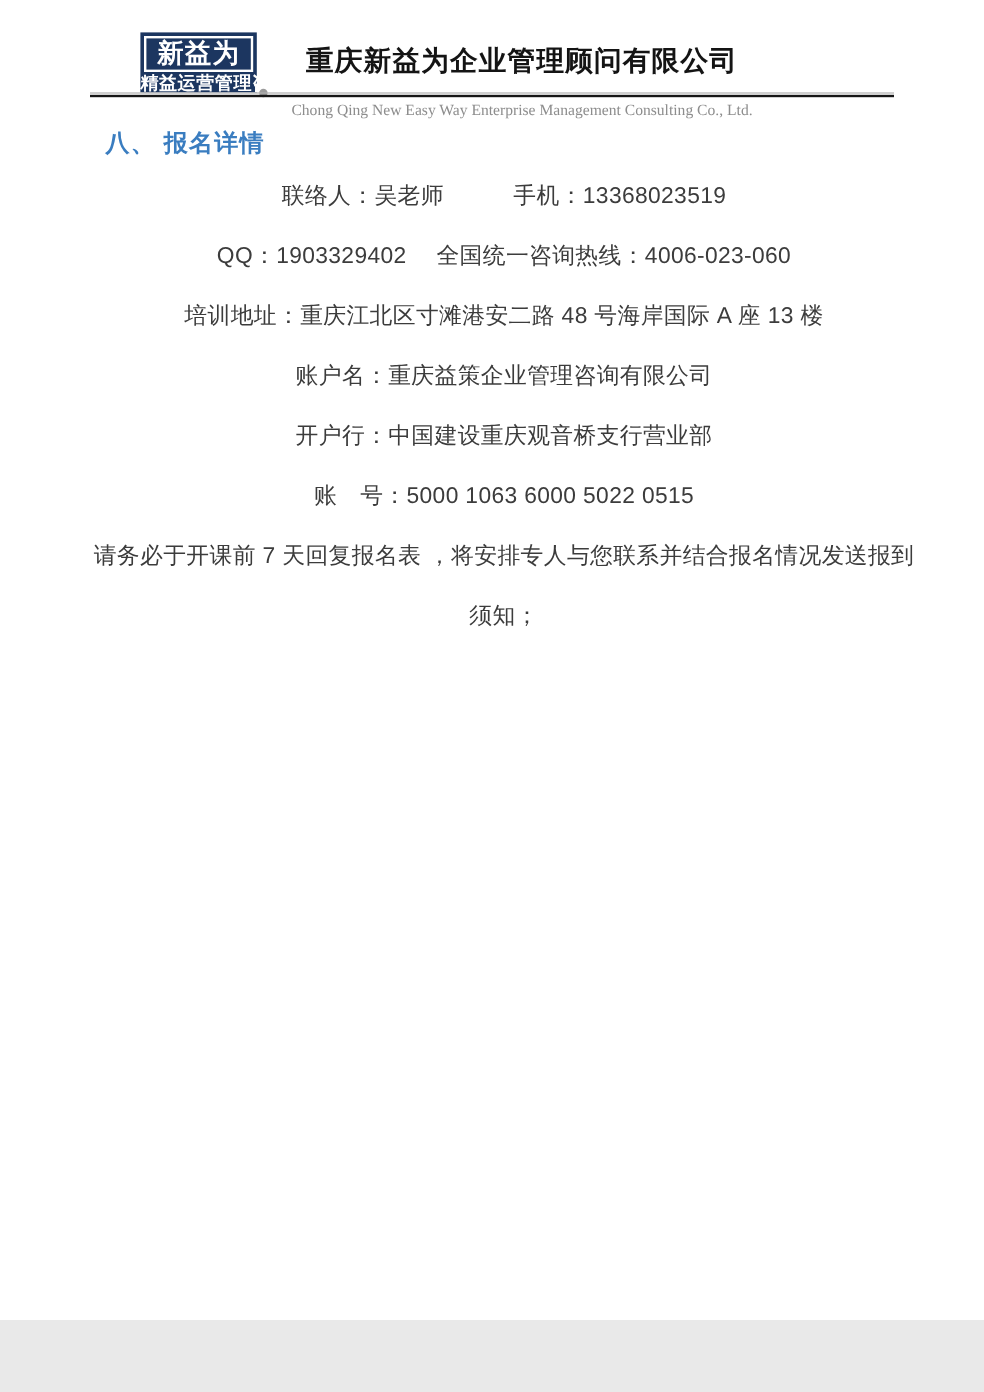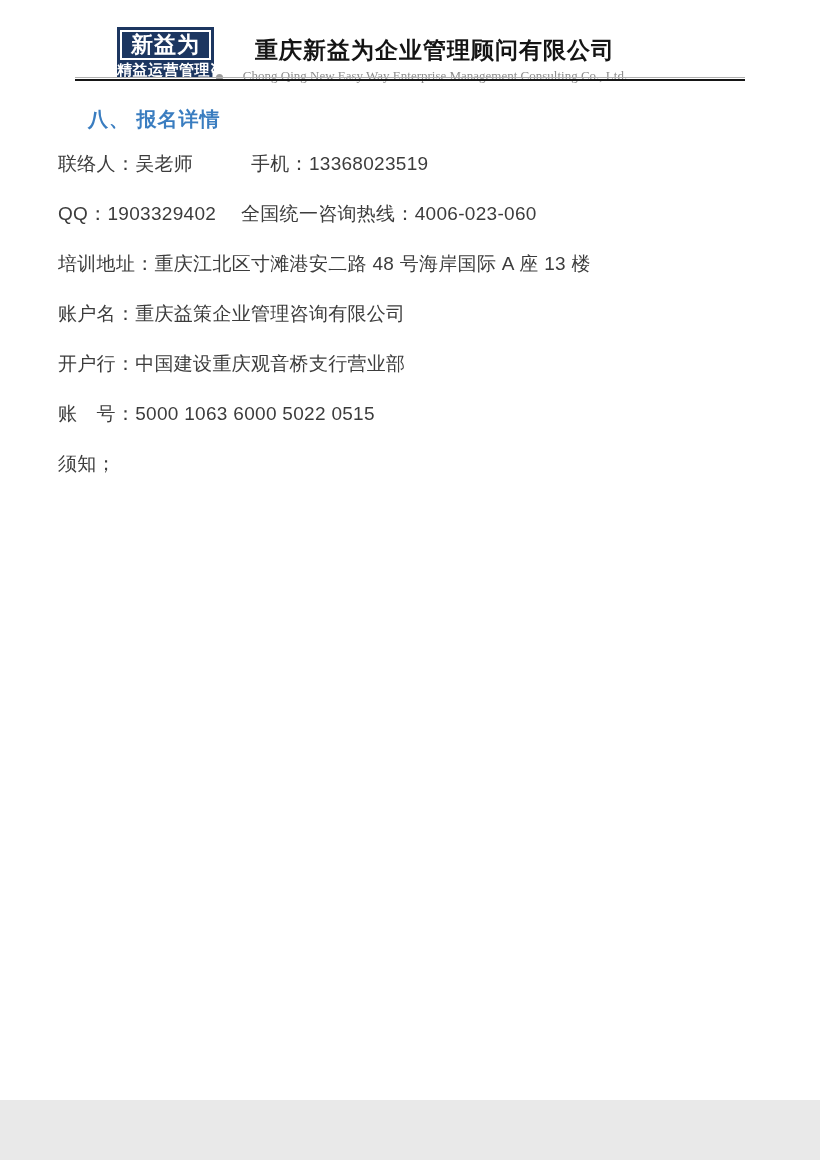--- a/index.html
+++ b/index.html
@@ -43,37 +43,37 @@
 
   .company-block {
     position:absolute; left:230px; top:35px; width:410px; text-align:center;
   }
   .company-cn {
     font-size:23px; font-weight:bold; color:#141414; letter-spacing:1px;
     white-space:nowrap;
     text-align:center;
   }
   .company-en {
-    margin-top:2px;
+    margin-top:18px;
     font-family:"Liberation Serif","DejaVu Serif",serif;
     font-size:13px; color:#8d8d8d; white-space:nowrap;
   }
 
   .header-rule { position:absolute; left:75px; top:77px; width:670px; }
   .header-rule-light { height:1px; background:#b0b0b0; }
   .header-rule-dark  { height:2px; background:#161616; margin-top:1px; }
 
   
   .section-heading {
     position:absolute; left:88px; top:106px;
     font-size:20px; font-weight:bold; color:#3a7dc0;
     white-space:pre; letter-spacing:1px;
   }
   .body-lines {
-    position:absolute; left:58px; top:139px; width:690px;
+    position:absolute; left:75px; top:139px; width:690px;text-align:center;
   }
   .body-lines p {
     margin:0; font-size:19px; line-height:50px; color:#3c3c3c;
     white-space:pre; letter-spacing:0.3px;
   }
 
   
   .page-number {
     position:absolute; left:0; top:1099px; width:820px;
     text-align:center;
@@ -114,19 +114,20 @@
 
   <div class="section-heading">八、 报名详情</div>
 
   <div class="body-lines">
     <p>联络人：吴老师　　　手机：13368023519</p>
     <p>QQ：1903329402　 全国统一咨询热线：4006-023-060</p>
     <p>培训地址：重庆江北区寸滩港安二路 48 号海岸国际 A 座 13 楼</p>
     <p>账户名：重庆益策企业管理咨询有限公司</p>
     <p>开户行：中国建设重庆观音桥支行营业部</p>
     <p>账　号：5000 1063 6000 5022 0515</p>
+    <p>请务必于开课前 7 天回复报名表 ，将安排专人与您联系并结合报名情况发送报到</p>
     <p>须知；</p>
   </div>
 
   <div class="page-number">15</div>
   <div class="footer-rule"></div>
 
 </div>
 
 </body></html>

